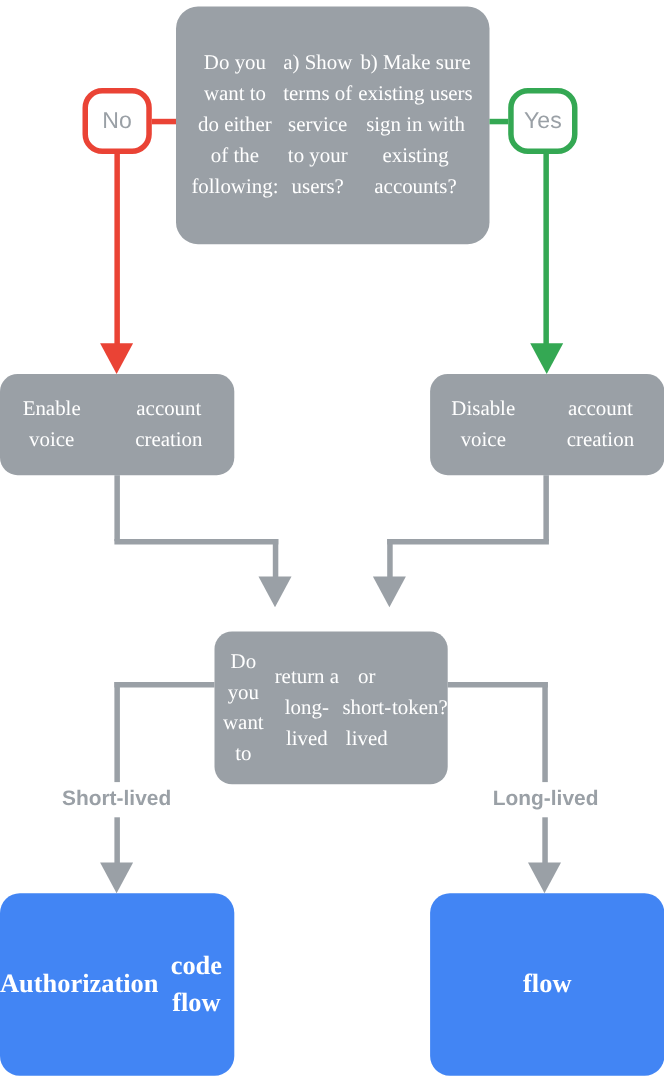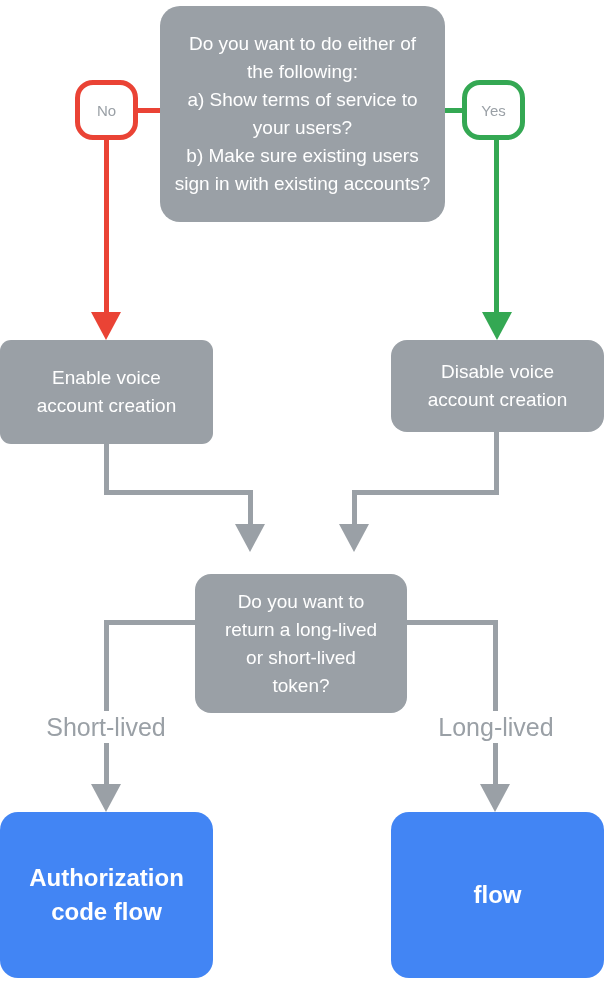--- a/index.html
+++ b/index.html
@@ -3,47 +3,47 @@
 <meta charset="utf-8">
 <style>
   :root{
     --gray:#9AA0A6; --red:#EA4335; --green:#34A853; --blue:#4285F4;
     --white:#FFFFFF; --muted:#9AA0A6;
   }
   html,body{margin:0;padding:0;background:#fff;}
   body{font-family:"Liberation Sans", sans-serif;}
   .stage{position:relative;width:604px;height:982px;background:var(--white);overflow:hidden;}
 
-  .node{position:absolute;display:flex;flex-direction:column;align-items:center;justify-content:center;
-        box-sizing:border-box;text-align:center;}
+  .node{position:absolute;display:flex;flex-direction:row;align-items:center;justify-content:center;
+        box-sizing:border-box;text-align:center;font-family:Liberation Serif, serif;}
   .gray-node{background:var(--gray);color:#fff;font-size:19px;line-height:28px;border-radius:16px;}
   .blue-node{background:var(--blue);color:#fff;font-size:24px;line-height:34px;font-weight:700;border-radius:18px;}
 
   .badge{position:absolute;box-sizing:border-box;background:#fff;border-radius:18px;
          display:flex;align-items:center;justify-content:center;
-         font-size:15px;font-weight:500;color:var(--muted);}
+         font-size:21px;font-weight:500;color:var(--muted);}
   .badge.red{border:5px solid var(--red);}
   .badge.green{border:5px solid var(--green);}
 
   .seg{position:absolute;}
   .seg.gray{background:var(--gray);}
   .seg.red{background:var(--red);}
   .seg.green{background:var(--green);}
 
   .arrow-down{position:absolute;width:0;height:0;
       border-left:15px solid transparent;border-right:15px solid transparent;}
   .arrow-down.red{border-top:28px solid var(--red);}
   .arrow-down.green{border-top:28px solid var(--green);}
   .arrow-down.gray{border-top:28px solid var(--gray);}
 
   .branch-label{position:absolute;z-index:2;background:#fff;color:var(--muted);
-      font-size:25px;font-weight:400;line-height:32px;text-align:center;}
+      font-size:19px;font-weight:700;line-height:32px;text-align:center;}
 
   .q1{left:160px;top:6px;width:285px;height:216px;border-radius:20px;padding:0 14px;}
-  .enable{left:0;top:340px;width:213px;height:104px;border-radius:11px;}
+  .enable{left:0;top:340px;width:213px;height:92px;}
   .disable{left:391px;top:340px;width:213px;height:92px;}
   .q2{left:195px;top:574px;width:212px;height:139px;}
   .auth{left:0;top:812px;width:213px;height:166px;}
   .implicit{left:391px;top:812px;width:213px;height:166px;}
 </style>
 </head>
 <body>
 
 <div class="stage">
 

